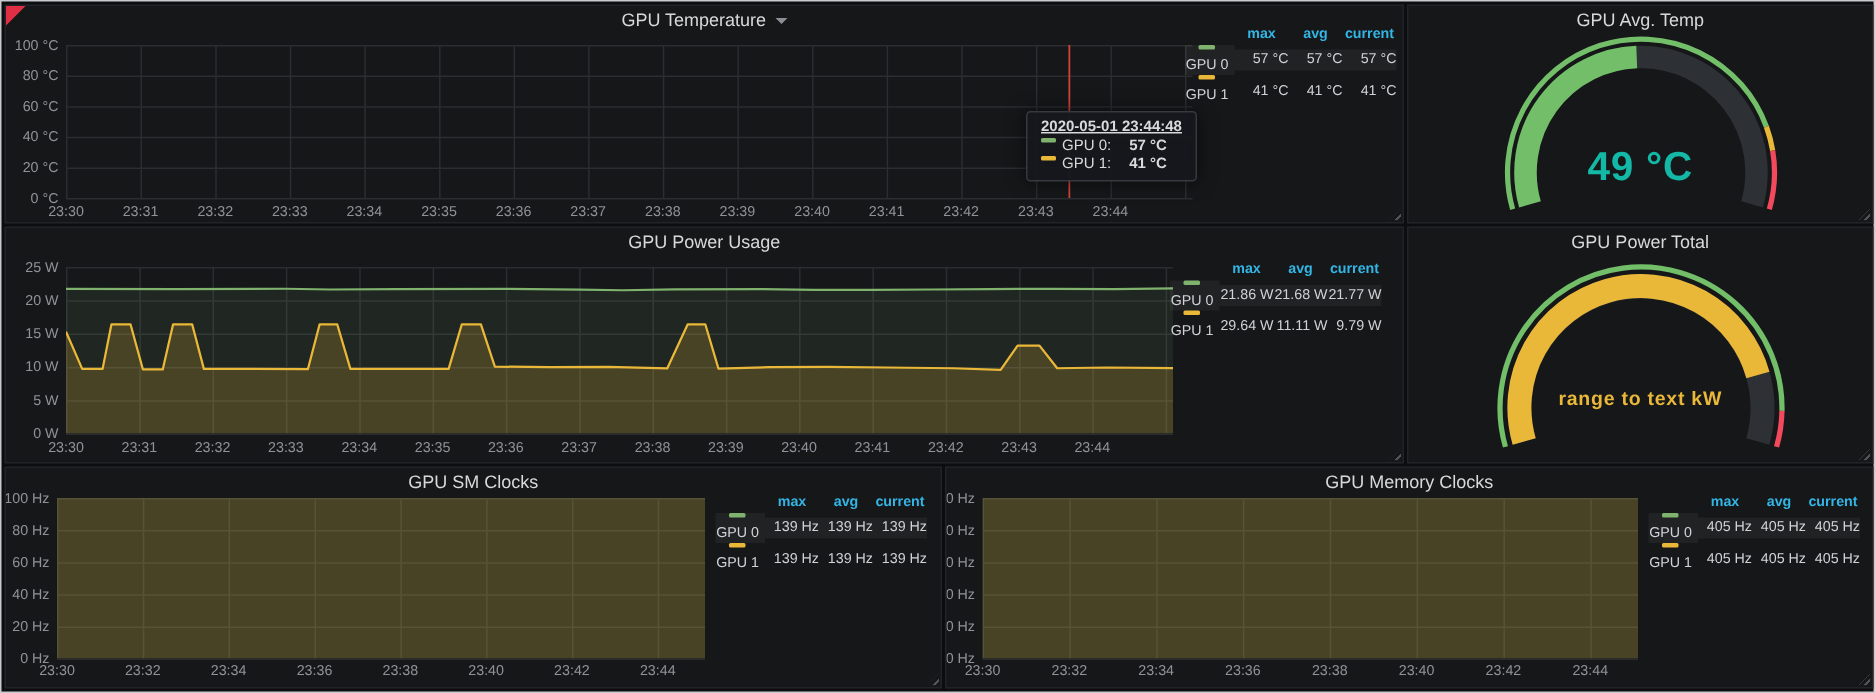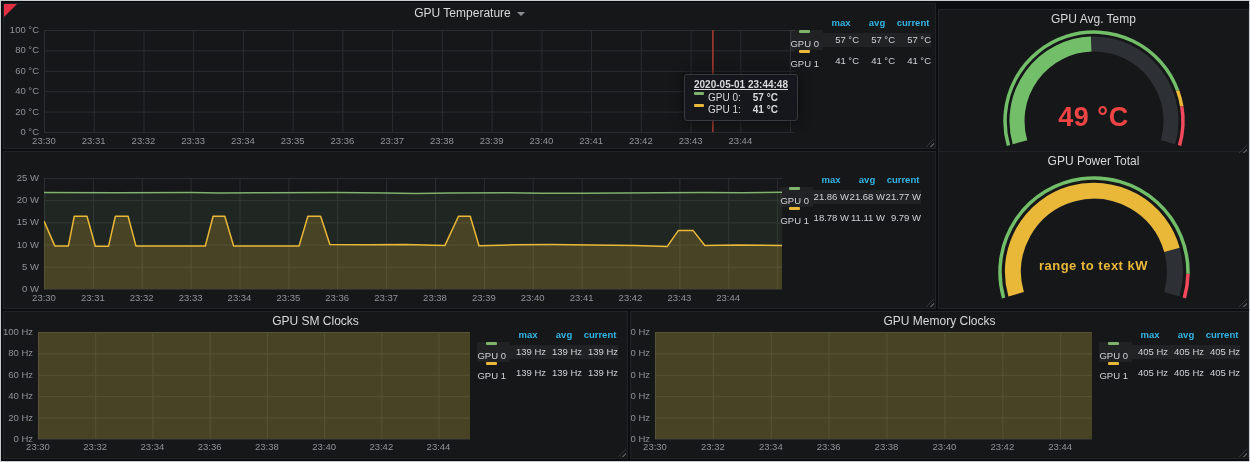--- a/index.html
+++ b/index.html
@@ -125,36 +125,39 @@
           <span class="tt-val">57 °C</span>
         </div>
         <div class="tt-row">
           <span class="tt-dash" style="background: rgb(234, 184, 57);"></span>
           <span>GPU 1:</span>
           <span class="tt-val">41 °C</span>
         </div>
       </div>
     </section>
 
-  <section class="panel" id="p-gpu-avg-temp" style="left: 937px; top: 8px; width: 311px; height: 146px;">
+  <section class="panel" id="p-gpu-avg-temp" style="left: 937px; top: 2px; width: 311px; height: 146px;">
     <header class="panel-title">
       <span>GPU Avg. Temp</span>
     </header>
-    <div class="gauge-value" style="top: 92px; font-size: 27px; color: #ef4444;">49 °C</div>
+    <div class="gauge-value" style="top: 92px; font-size: 27px; color: #14b8a6;">49 °C</div>
     <div class="rsz"></div>
   <svg width="309" height="130" class="chart-svg" style="top: 16px;">
         <path d="M 80.98 116.22 A 77 77 0 1 1 229.02 116.22" stroke="#2d3034" stroke-width="15" fill="none"></path>
         <path d="M 80.98 116.22 A 77 77 0 0 1 152.15 18.05" stroke="#73bf69" stroke-width="15" fill="none"></path>
         <path d="M 69.45 119.53 A 89 89 0 0 1 238.61 64.50" stroke="#73bf69" stroke-width="3.5" fill="none"></path>
         <path d="M 238.61 64.50 A 89 89 0 0 1 242.79 80.40" stroke="#eab839" stroke-width="3.5" fill="none"></path>
         <path d="M 242.79 80.40 A 89 89 0 0 1 240.55 119.53" stroke="#f2495c" stroke-width="3.5" fill="none"></path>
       </svg>
     </section>
 
   <section class="panel" id="p-gpu-power-usage" style="left: 2px; top: 150px; width: 933px; height: 158px;">
+    <header class="panel-title">
+      <span>GPU Power Usage</span>
+    </header>
     <div class="rsz"></div>
   <svg width="931" height="156" class="chart-svg">
         <defs>
           <clipPath id="cl2">
             <rect x="40" y="26" width="738" height="111"></rect>
           </clipPath>
         </defs>
         <g stroke="#2b2d31" stroke-width="1">
           <line x1="40" y1="137.5" x2="778" y2="137.5"></line>
           <line x1="40" y1="115.3" x2="778" y2="115.3"></line>
@@ -216,21 +219,21 @@
           <span class="sw" style="background: rgb(126, 178, 109);"></span>
           <span>GPU 0</span>
         </span>
         <span class="val striped">21.86 W</span>
         <span class="val striped">21.68 W</span>
         <span class="val striped">21.77 W</span>
         <span class="name">
           <span class="sw" style="background: rgb(234, 184, 57);"></span>
           <span>GPU 1</span>
         </span>
-        <span class="val">18.78 W</span>
+        <span class="val">29.64 W</span>
         <span class="val">11.11 W</span>
         <span class="val">9.79 W</span>
       </div>
     </section>
 
   <section class="panel" id="p-gpu-power-total" style="left: 937px; top: 150px; width: 311px; height: 158px;">
     <header class="panel-title">
       <span>GPU Power Total</span>
     </header>
     <div class="gauge-value" style="top: 106px; font-size: 13px; color: rgb(234, 184, 57);">range to text kW</div>

